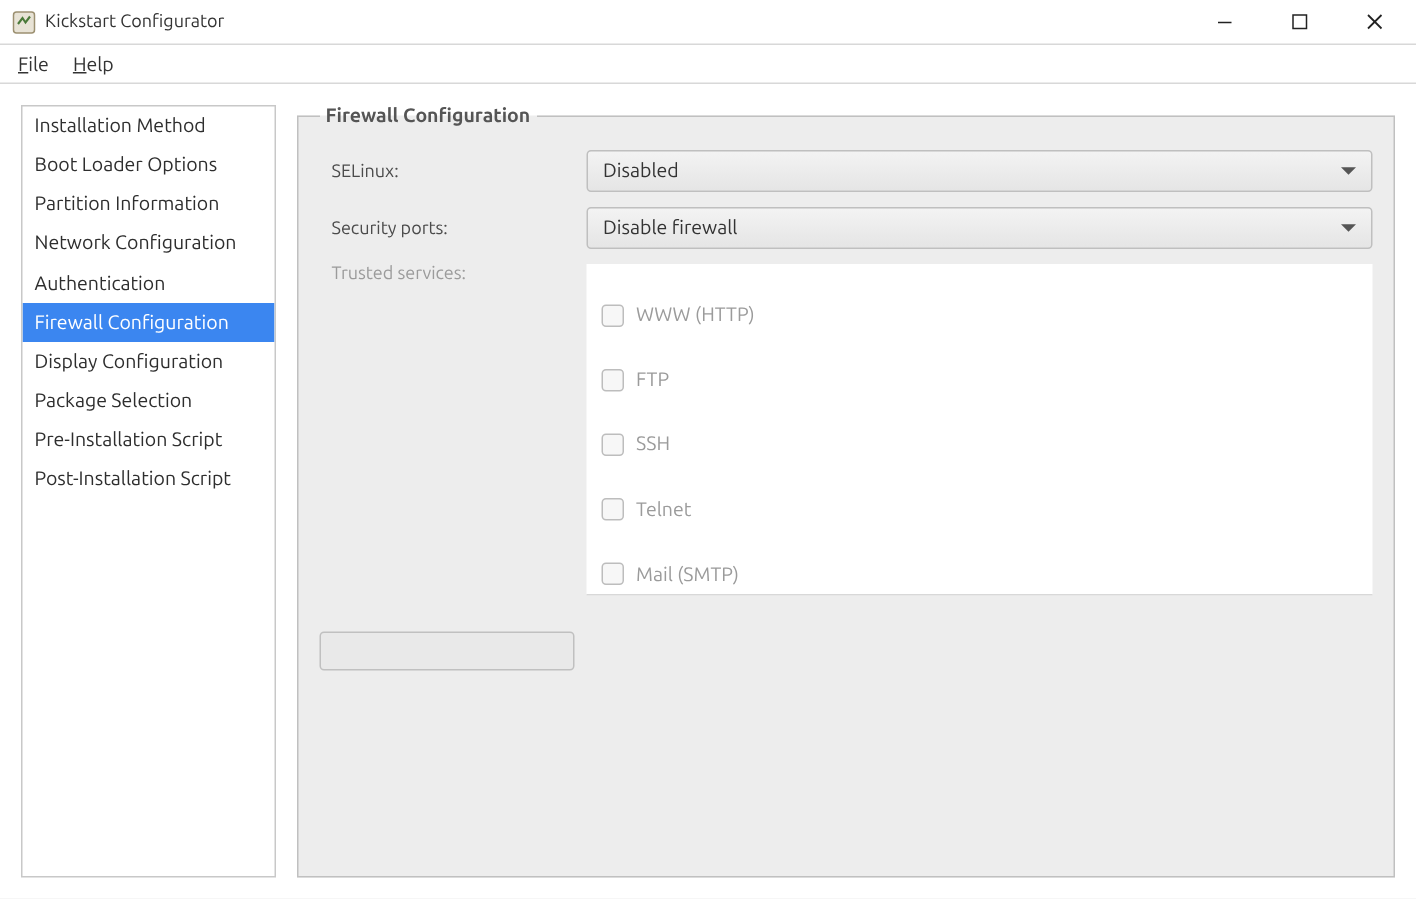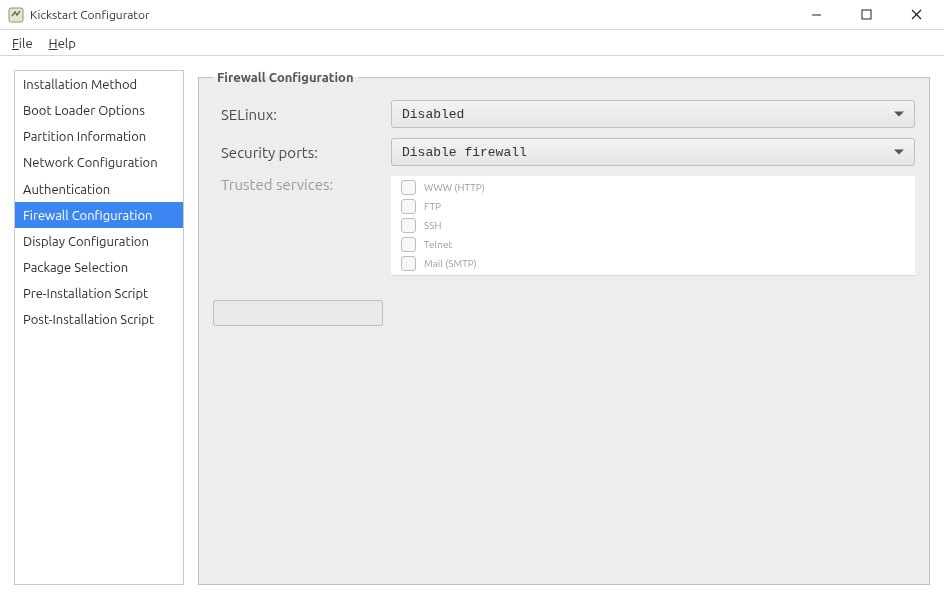--- a/index.html
+++ b/index.html
@@ -92,38 +92,37 @@
 
     .form-grid {
       display: grid;
       grid-template-columns: 170px 1fr;
       row-gap: 10px;
       column-gap: 8px;
       align-items: center;
       margin-top: 4px;
     }
     .form-label {
-      font-size: 15px;
+      font-size: 12px;
       color: #4b4b4b;
       padding-left: 8px;
     }
     .form-label.disabled { color: #9b9b9b; }
 
     .combo {
       position: relative;
       height: 28px;
       border: 1px solid #bfbfbf;
       border-radius: 3px;
       background: linear-gradient(#f3f3f3, #e5e5e5);
       display: flex;
       align-items: center;
       padding: 0 28px 0 10px;
       font-size: 13px;
       color: #333;
-      font-family: Liberation Mono, monospace;
     }
     .combo::after {
       content: "";
       position: absolute;
       right: 10px;
       top: 50%;
       width: 0; height: 0;
       border-left: 5px solid transparent;
       border-right: 5px solid transparent;
       border-top: 5px solid #555;
@@ -138,23 +137,24 @@
       border-right: none;
       padding: 2px 0 2px 0;
       align-self: start;
     }
     .services-col { align-self: start; }
     .chk-row {
       display: flex;
       align-items: center;
       gap: 8px;
       padding: 2px 10px;
-      font-size: 10px;
+      font-size: 13px;
       color: #9b9b9b;
       line-height: 1.4;
+      margin-top: 21px;
     }
     .chk-box {
       width: 15px; height: 15px;
       border: 1px solid #bdbdbd;
       border-radius: 3px;
       background: #f7f7f7;
     }
 
     .ports-input {
       height: 26px;

